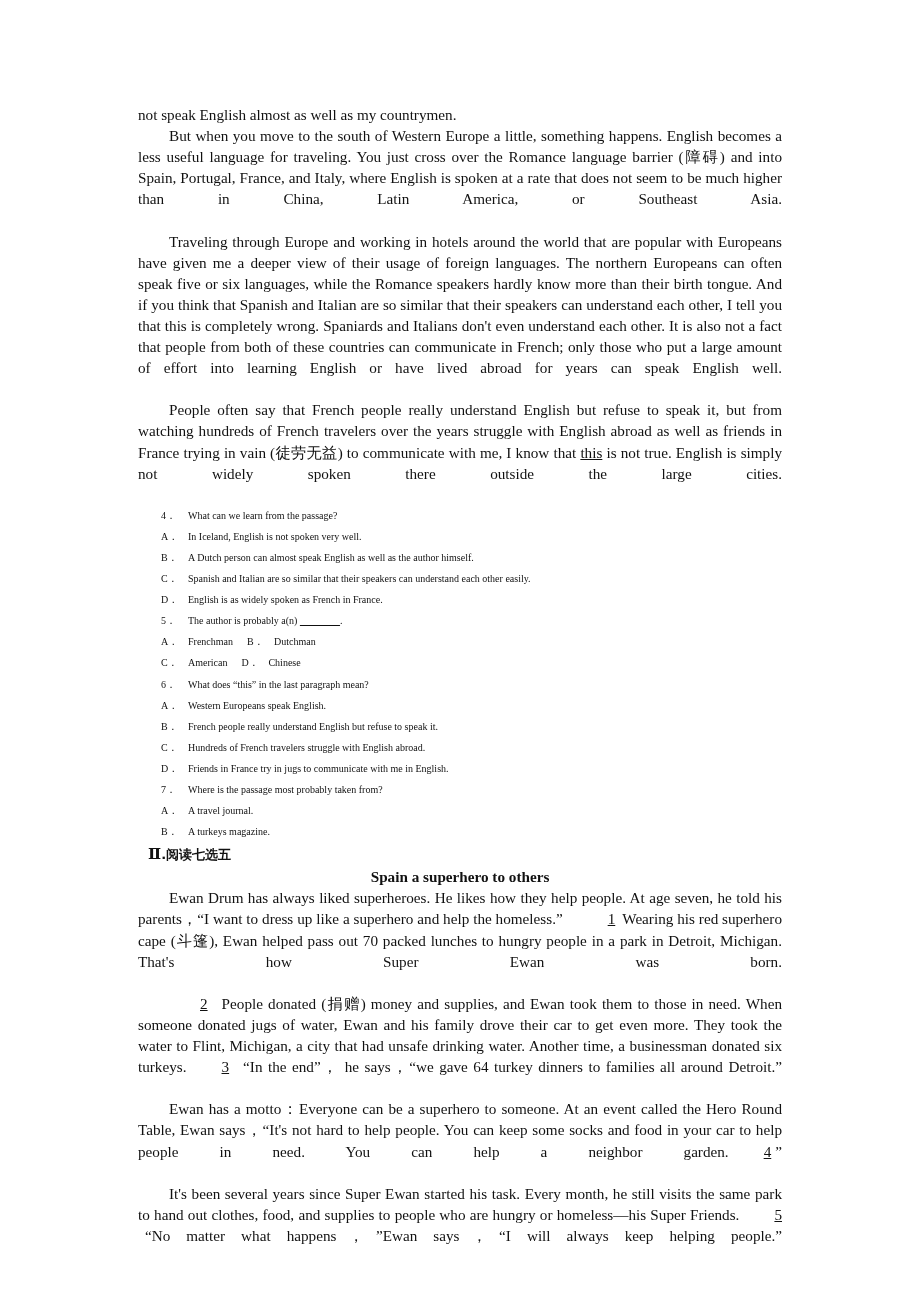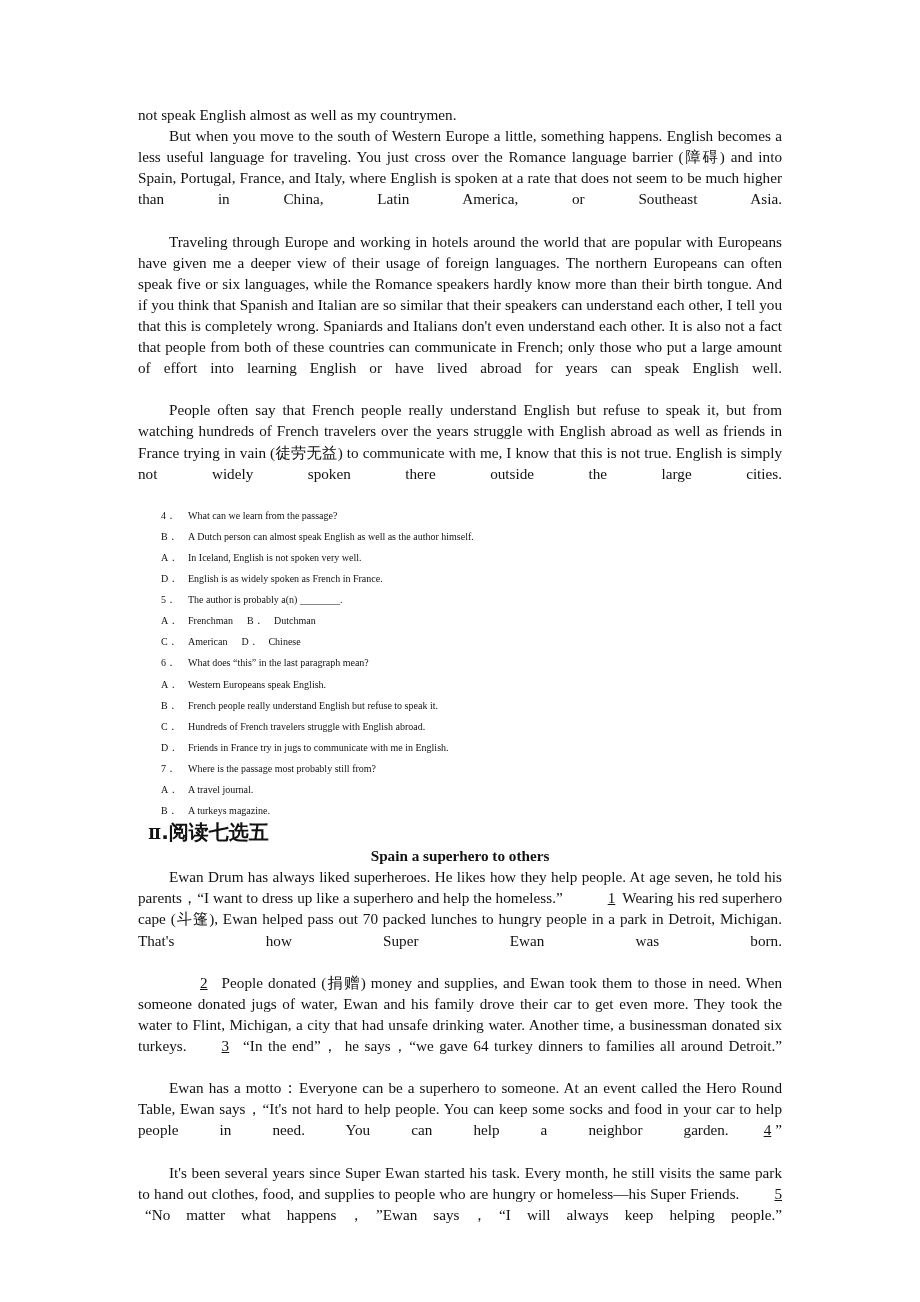--- a/index.html
+++ b/index.html
@@ -76,64 +76,66 @@
   }
   .art-title {
     margin: 0;
     font-size: 15.2px;
     line-height: 21.1px;
     font-weight: bold;
     text-align: center;
     padding-right: 0;
   }
   .u {
+    text-decoration: underline;
   }
   .blank {
     display: inline-block;
     text-decoration: underline;
     text-align: center;
     min-width: 34px;
     letter-spacing: 0;
   }
   .cjk-head {
     font-family: "DejaVu Sans", "Liberation Sans", sans-serif;
-    font-size: 20px;
+    font-size: 13px;
     font-weight: bold;
   }
 </style>
 </head>
 <body>
 
 <div class="page">
   <div class="col">
 
     <p>not speak English almost as well as my countrymen.</p>
 
     <p class="ind j">But when you move to the south of Western Europe a little, something happens. English becomes a less useful language for traveling. You just cross over the Romance language barrier (障碍) and into Spain, Portugal, France, and Italy, where English is spoken at a rate that does not seem to be much higher than in China, Latin America, or Southeast Asia.</p>
 
     <p class="ind j">Traveling through Europe and working in hotels around the world that are popular with Europeans have given me a deeper view of their usage of foreign languages. The northern Europeans can often speak five or six languages, while the Romance speakers hardly know more than their birth tongue. And if you think that Spanish and Italian are so similar that their speakers can understand each other, I tell you that this is completely wrong. Spaniards and Italians don't even understand each other. It is also not a fact that people from both of these countries can communicate in French; only those who put a large amount of effort into learning English or have lived abroad for years can speak English well.</p>
 
     <p class="ind j"><span>People often say that French people really understand English but refuse to speak it, but from watching hundreds of French travelers over the years struggle with English abroad as well as friends in France trying in vain (徒劳无益) to communicate with me, I know that </span><span class="u">this</span><span> is not true. English is simply not widely spoken there outside the large cities.</span></p>
 
     <p class="q"><span class="lbl">4．</span><span class="gap"></span><span>What can we learn from the passage?</span></p>
+    <p class="q"><span class="lbl">A．</span><span class="gap"></span><span>In Iceland, English is not spoken very well.</span></p>
     <p class="q"><span class="lbl">B．</span><span class="gap"></span><span>A Dutch person can almost speak English as well as the author himself.</span></p>
-    <p class="q"><span class="lbl">A．</span><span class="gap"></span><span>In Iceland, English is not spoken very well.</span></p>
+    <p class="q"><span class="lbl">C．</span><span class="gap"></span><span>Spanish and Italian are so similar that their speakers can understand each other easily.</span></p>
     <p class="q"><span class="lbl">D．</span><span class="gap"></span><span>English is as widely spoken as French in France.</span></p>
 
     <p class="q"><span class="lbl">5．</span><span class="gap"></span><span>The author is probably a(n) </span><span class="u">________</span><span>.</span></p>
     <p class="q"><span class="lbl">A．</span><span class="gap"></span><span>Frenchman</span><span class="gap-lg"></span><span class="lbl">B．</span><span class="gap"></span><span>Dutchman</span></p>
     <p class="q"><span class="lbl">C．</span><span class="gap"></span><span>American</span><span class="gap-lg"></span><span class="lbl">D．</span><span class="gap"></span><span>Chinese</span></p>
 
     <p class="q"><span class="lbl">6．</span><span class="gap"></span><span>What does “this” in the last paragraph mean?</span></p>
     <p class="q"><span class="lbl">A．</span><span class="gap"></span><span>Western Europeans speak English.</span></p>
     <p class="q"><span class="lbl">B．</span><span class="gap"></span><span>French people really understand English but refuse to speak it.</span></p>
     <p class="q"><span class="lbl">C．</span><span class="gap"></span><span>Hundreds of French travelers struggle with English abroad.</span></p>
     <p class="q"><span class="lbl">D．</span><span class="gap"></span><span>Friends in France try in jugs to communicate with me in English.</span></p>
 
-    <p class="q"><span class="lbl">7．</span><span class="gap"></span><span>Where is the passage most probably still from?</span></p>
+    <p class="q"><span class="lbl">7．</span><span class="gap"></span><span>Where is the passage most probably taken from?</span></p>
     <p class="q"><span class="lbl">A．</span><span class="gap"></span><span>A travel journal.</span></p>
     <p class="q"><span class="lbl">B．</span><span class="gap"></span><span>A turkeys magazine.</span></p>
 
     <p class="sec-head"><span>Ⅱ</span><span class="cjk-head">.阅读七选五</span></p>
 
     <p class="art-title">Spain a superhero to others</p>
 
     <p class="ind j"><span>Ewan Drum has always liked superheroes. He likes how they help people. At age seven, he told his parents，“I want to dress up like a superhero and help the homeless.”</span><span class="gap-lg"></span><span class="blank">1</span><span class="gap"></span><span>Wearing his red superhero cape (斗篷), Ewan helped pass out 70 packed lunches to hungry people in a park in Detroit, Michigan. That's how Super Ewan was born.</span></p>
 
     <p class="ind j"><span class="blank">2</span><span class="gap-lg"></span><span>People donated (捐赠) money and supplies, and Ewan took them to those in need. When someone donated jugs of water, Ewan and his family drove their car to get even more. They took the water to Flint, Michigan, a city that had unsafe drinking water. Another time, a businessman donated six turkeys.</span><span class="gap-sm"></span><span class="blank">3</span><span class="gap-lg"></span><span>“In the end”， he says，“we gave 64 turkey dinners to families all around Detroit.”</span></p>

